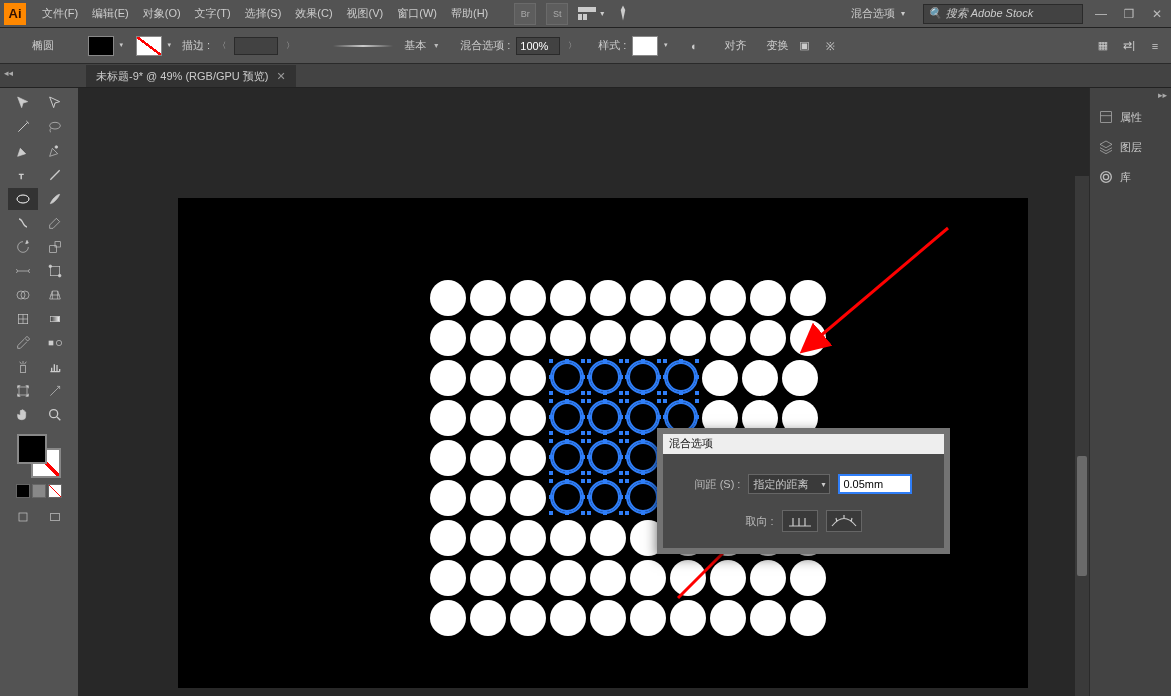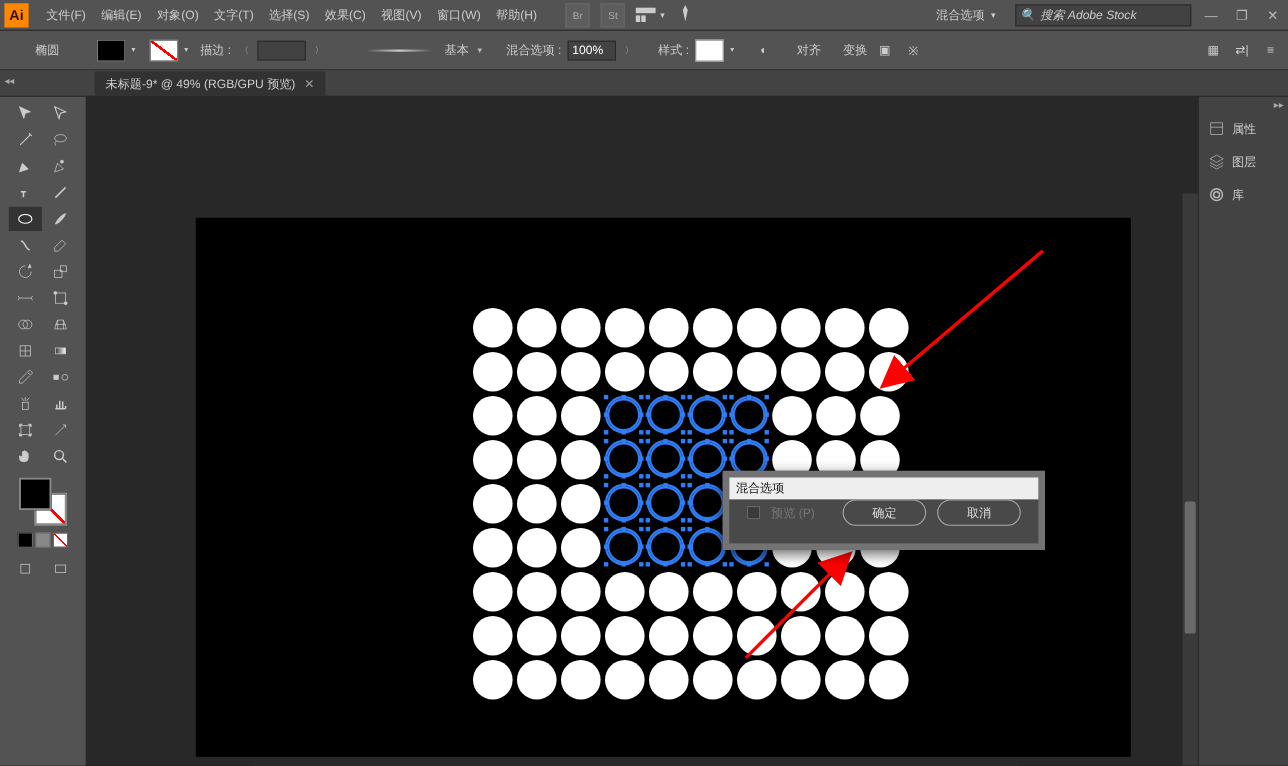--- a/index.html
+++ b/index.html
@@ -646,26 +646,41 @@
           <defs>
             <marker id="ah2" markerWidth="10" markerHeight="10" refX="2" refY="5" orient="auto">
               <path d="M0 0L10 5L0 10z" fill="red"></path>
             </marker>
           </defs>
           <line x1="20" y1="90" x2="100" y2="10" stroke="red" stroke-width="3" marker-end="url(#ah2)"></line>
         </svg></div>
 
     <div class="dialog">
       <div class="dlg-title">混合选项</div>
-      <div class="dlg-ftr">
-        <span class="chk"></span>
-        <span class="dlg-lbl" style="color:#777">预览 (P)</span>
-        <div style="flex:1"></div>
-        <div class="dlg-btn">确定</div>
-        <div class="dlg-btn">取消</div>
+      <div class="dlg-body">
+        <div class="dlg-row">
+          <span class="dlg-lbl">间距 (S) :</span>
+          <div class="dlg-select">
+              <span>指定的距离</span>
+            </div>
+          <input class="dlg-input" value="0.05mm" style="">
+        </div>
+        <div class="dlg-row">
+          <span class="dlg-lbl">取向 :</span>
+          <div class="orient-btn">
+              <svg width="26" height="14" viewBox="0 0 26 14">
+                <path d="M2 12h22M6 12V4M12 12V4M18 12V4" stroke-width="1.2"></path>
+              </svg>
+            </div>
+          <div class="orient-btn">
+              <svg width="28" height="14" viewBox="0 0 28 14">
+                <path d="M2 12c8-10 16-10 24 0M7 8l-1-4M14 5V1M21 8l1-4" stroke-width="1.2"></path>
+              </svg>
+            </div>
+        </div>
       </div>
     </div>
   </div>
 
   <div class="right-panels">
     <span style="font-size:9px;color:#aaa;text-align:right;padding:2px 4px">▸▸</span>
     <div class="panel-tab">
         <svg viewBox="0 0 24 24">
           <rect x="4" y="4" width="16" height="16" fill="none" stroke="#bbb"></rect>
           <line x1="4" y1="10" x2="20" y2="10" stroke="#bbb"></line>

